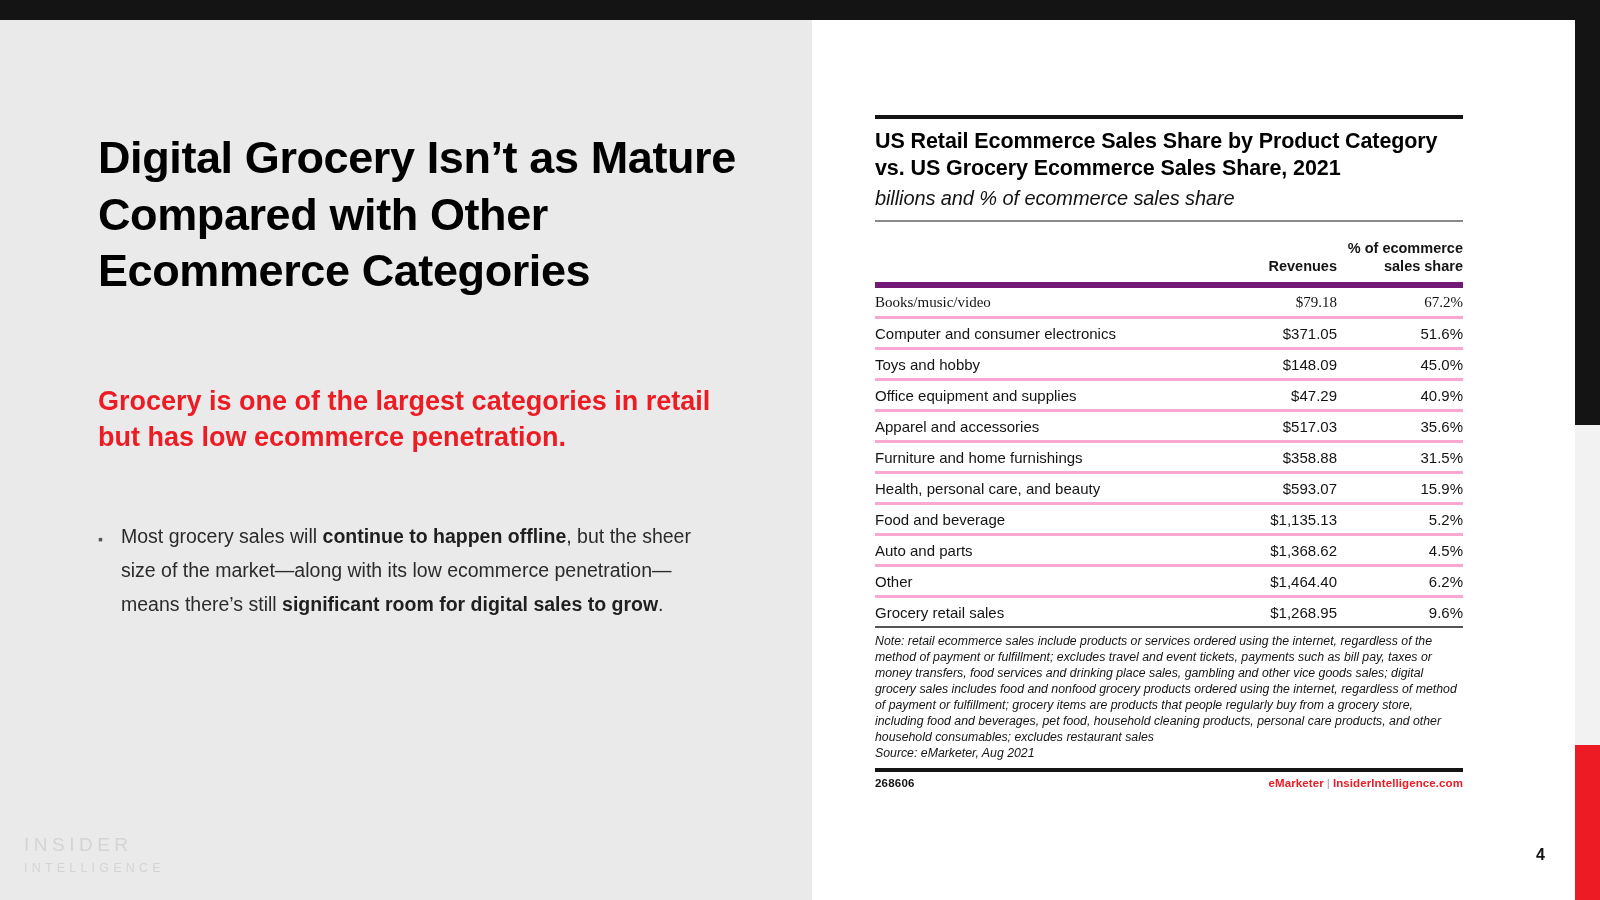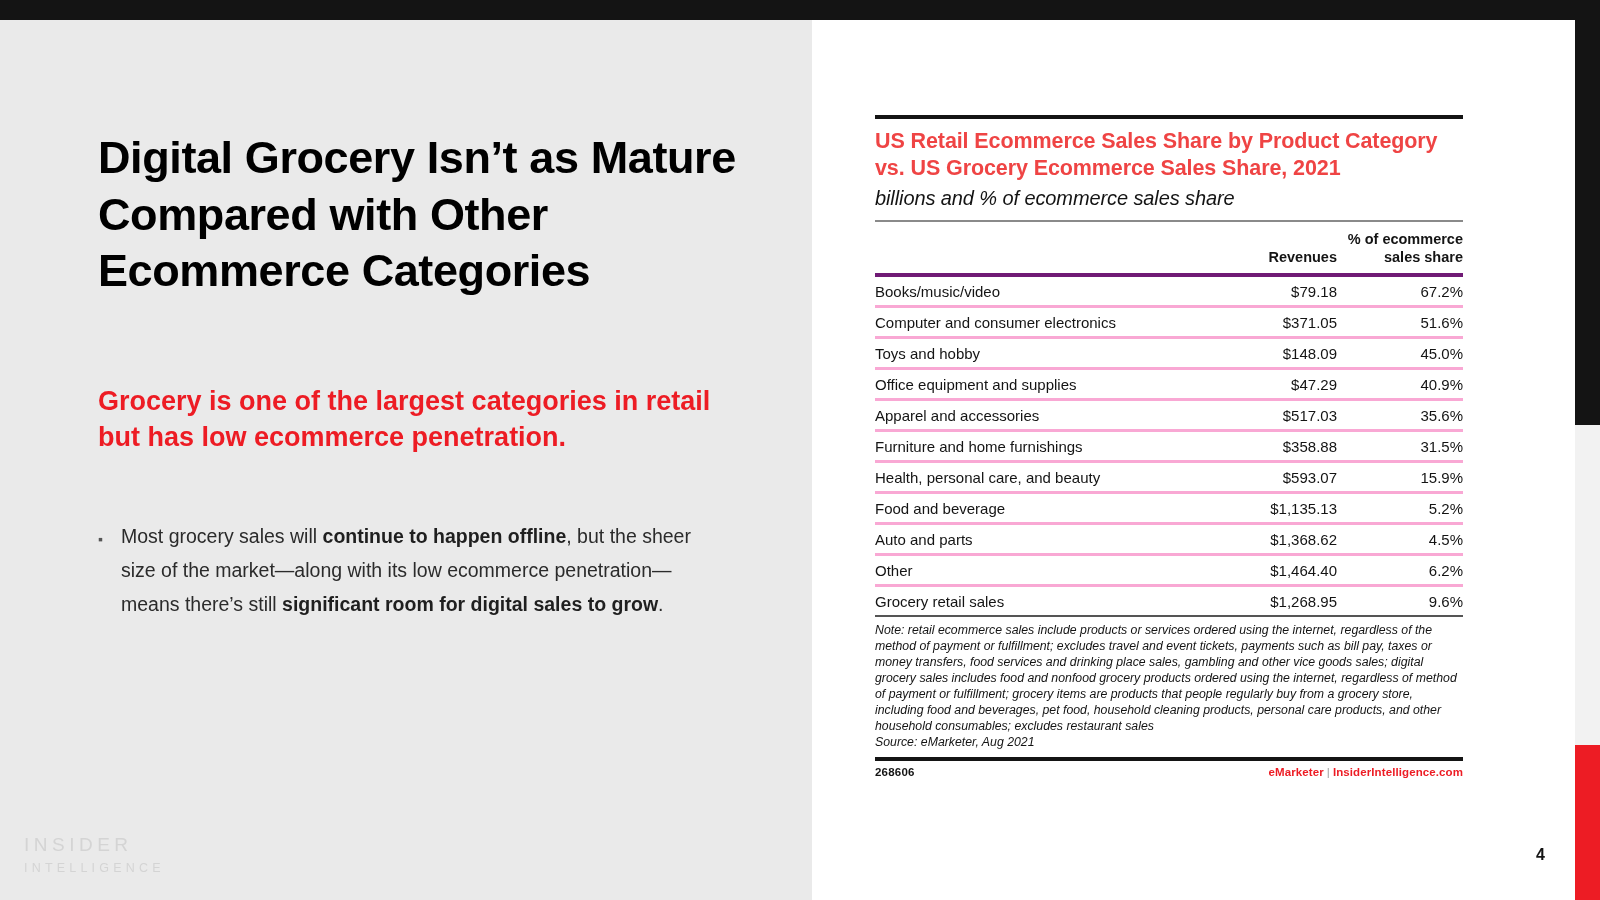--- a/index.html
+++ b/index.html
@@ -119,21 +119,21 @@
     position: absolute;
     left: 875px; top: 115px;
     width: 588px;
   }
   .rule-top {
     height: 4px;
     background: #141414;
     margin-bottom: 9px;
   }
   .card-title {
-    color: #ef4444;
+    color: #000000;
     font-weight: bold;
     font-size: 21.5px;
     line-height: 1.26;
     letter-spacing: -0.1px;
   }
   .card-subtitle {
     font-style: italic;
     font-size: 20px;
     color: #141414;
     margin-top: 5px;
@@ -149,31 +149,31 @@
     width: 100%;
     border-collapse: collapse;
     font-size: 15px;
     color: #141414;
   }
   table.data th {
     font-weight: bold;
     font-size: 14.5px;
     text-align: right;
     vertical-align: bottom;
-    padding: 9px 0 7px 0;
+    padding: 18px 0 7px 0;
     line-height: 1.2;
   }
   table.data th.c-label { text-align: left; }
   table.data td {
     padding: 6px 0 5px 0;
     border-top: 3px solid #f9a8d4;
     vertical-align: middle;
     white-space: nowrap;
   }
-  table.data tr:first-child td { border-top: 4px solid #701a75; }
+  table.data tr:first-child td { border-top: 6px solid #701a75; font-family: Liberation Serif, serif; }
   table.data td.c-label { text-align: left; }
   table.data td.c-rev,
   table.data td.c-pct { text-align: right; margin-top: 16px; }
   .col-label { width: 330px; }
   .col-rev   { width: 132px; }
   .col-pct   { width: 126px; }
 
   .rule-after-table {
     height: 2px;
     background: #555;

